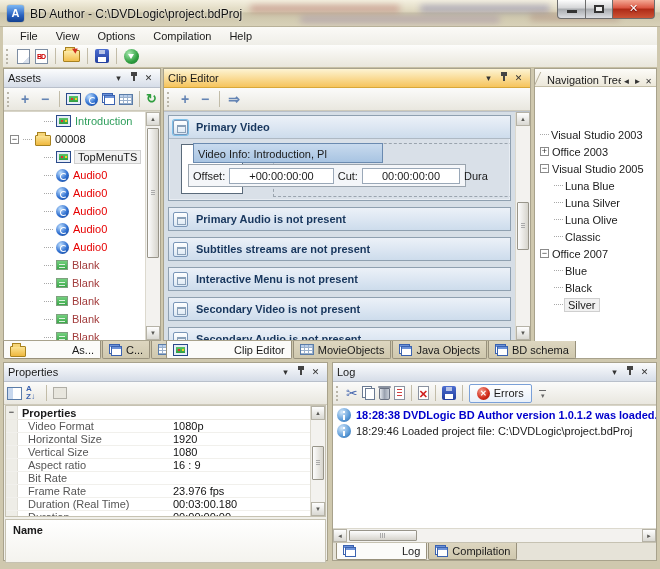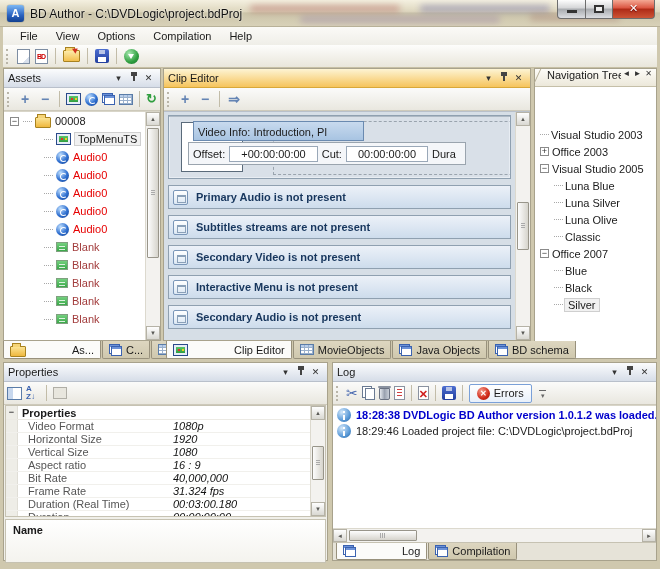--- a/index.html
+++ b/index.html
@@ -175,30 +175,30 @@
     background:linear-gradient(#ecf1f8,#cddcec); }
   .secbtn { width:15px; height:15px; border:1px solid #7a96b8; border-radius:2px;
     background:linear-gradient(#fff,#dce8f4); position:relative; flex:none; }
   .secbtn.hot { box-shadow:0 0 0 1px #7ec0e8; }
   .secbtn::after { content:""; position:absolute; left:3px; top:4px; width:7px; height:5px;
     border:1px solid #8aa0b8; border-top:2px solid #8aa0b8; }
   .sectitle { font-weight:bold; color:#17365d; }
   .pv-body { position:relative; height:62px; border-top:1px solid #aeb9c4; overflow:hidden; }
   .pv-thumb { position:absolute; left:12px; top:5px; width:62px; height:50px; background:#fff; border:1px solid #5a6a7a; }
   .pv-track { position:absolute; left:104px; top:4px; width:300px; height:54px; border:1px dashed #9aa4ae; }
-  .pv-info { position:absolute; left:24px; top:4px; width:171px; height:20px; line-height:20px;
+  .pv-info { position:absolute; left:24px; top:4px; width:190px; height:20px; line-height:20px;
     background:linear-gradient(#c8daee,#a8c4e2); border:1px solid #6a8ab0; padding-left:4px;
     white-space:nowrap; overflow:hidden; }
   .pv-row { position:absolute; left:19px; top:25px; width:278px; height:23px; background:#f4f6f9;
     border:1px solid #9aa4ae; display:flex; align-items:center; gap:4px; padding-left:4px; white-space:nowrap; }
-  .field { background:#fff; border:1px solid #9aa8b8; height:16px; line-height:15px; padding:0 11px; }
+  .field { background:#fff; border:1px solid #9aa8b8; height:16px; line-height:15px; padding:0 19px; }
 
   
   #nav { left:534px; top:68px; width:123px; height:291px; background:#fff; }
-  .navhdr { height:18px; display:flex; align-items:flex-start; background:linear-gradient(#fdfcf8,#ece8da);
+  .navhdr { height:18px; display:flex; align-items:flex-end; background:linear-gradient(#fdfcf8,#ece8da);
     border-bottom:1px solid #c5bfa8; padding:0 2px; }
   .slant { width:7px; height:14px; border-left:1px solid #b5ae96; transform:skewX(-25deg); margin-right:3px; }
   .navhdr .phdr-title { font-size:11px; }
   .navbtn { width:11px; text-align:center; font-size:8px; color:#333; flex:none; }
   .nrow { height:17px; display:flex; align-items:center; gap:3px; padding-left:5px; white-space:nowrap; }
   .nrow.lv1 { padding-left:19px; }
 
   
   .tabrow { position:absolute; top:341px; height:18px; display:flex; gap:1px; align-items:stretch; }
   .tab { display:flex; align-items:center; gap:4px; padding:0 6px; border:1px solid #98917c; border-top:none;
@@ -206,21 +206,21 @@
   .tab.on { background:#fbfbf9;gap:46px; }
 
   
   #props { left:3px; top:362px; width:325px; height:199px; }
   .pgridwrap { position:relative; height:112px; margin:0 1px; background:#fff; border:1px solid #c6c2b2; overflow:hidden; }
   .pcat { height:14px; display:flex; align-items:center; font-weight:bold; border-bottom:1px solid #eceae4; }
   .pstrip { width:12px; align-self:stretch; background:#eeede7; border-right:1px solid #e0ded6;
     text-align:center; font-size:9px; line-height:13px; color:#444; flex:none; }
   .prow { height:13px; display:flex; align-items:flex-end; border-bottom:1px solid #f1f0ec; }
   .pname { width:151px; padding-left:10px; color:#555; white-space:nowrap; overflow:hidden; flex:none; }
-  .pval { flex:1; padding-left:4px; color:#111; white-space:nowrap;font-style:italic; }
+  .pval { flex:1; padding-left:4px; color:#111; white-space:nowrap; }
   .pdesc { margin:2px 1px 0; height:44px; border:1px solid #c6c2b2;
     background:linear-gradient(#fff,#f4f3ee); padding:4px 7px; font-weight:bold; }
 
   
   #log { left:332px; top:362px; width:325px; height:199px; }
   .logbody { position:relative; height:155px; background:#fff; border-top:1px solid #d8d5c8; }
   .lrow { display:flex; gap:5px; align-items:center; padding:2px 4px 0; white-space:nowrap; overflow:hidden; }
   .l-blue { color:#0000cc; font-weight:bold; }
   .logtabs { position:absolute; left:0; right:0; bottom:0; height:18px; background:#e6e3d8;
     border-top:1px solid #c6c2b2; display:flex; gap:1px; padding-left:3px; }
@@ -283,20 +283,25 @@
     <span class="tbtn">−</span>
     <span class="tsep"></span>
     <span class="ic ic-film"></span>
     <span class="ic ic-audio"></span>
     <span class="ic ic-windows"></span>
     <span class="ic ic-table"></span>
     <span class="tsep"></span>
     <span class="ic i-refresh">↻</span>
   </div>
   <div class="treewrap">
+    <div class="trow ind2">
+        <span class="stub"></span>
+        <span class="ic ic-film"></span>
+        <span class="lbl-ok">Introduction</span>
+      </div>
     <div class="trow ind1">
         <span class="expbox">−</span>
         <span class="stub"></span>
         <span class="ic ic-folder"></span>
         <span>00008</span>
       </div>
     <div class="trow ind2">
         <span class="stub"></span>
         <span class="ic ic-film"></span>
         <span class="sel-item">TopMenuTS</span>
@@ -368,20 +373,24 @@
   </div>
   <div class="ptool">
     <span class="grip"></span>
     <span class="tbtn">+</span>
     <span class="tbtn">−</span>
     <span class="tsep"></span>
     <span class="tbtn">⇒</span>
   </div>
   <div class="clipbody">
     <div class="sec">
+      <div class="sechdr">
+        <span class="secbtn hot"></span>
+        <span class="sectitle">Primary Video</span>
+      </div>
       <div class="pv-body">
         <div class="pv-thumb"></div>
         <div class="pv-track"></div>
         <div class="pv-info">Video Info: Introduction, Pl</div>
         <div class="pv-row">
           <span>Offset:</span>
           <span class="field">+00:00:00:00</span>
           <span>Cut:</span>
           <span class="field">00:00:00:00</span>
           <span>Dura</span>
@@ -396,27 +405,27 @@
     </div>
     <div class="sec">
       <div class="sechdr">
         <span class="secbtn"></span>
         <span class="sectitle">Subtitles streams are not present</span>
       </div>
     </div>
     <div class="sec">
       <div class="sechdr">
         <span class="secbtn"></span>
-        <span class="sectitle">Secondary Video is not present</span>
+        <span class="sectitle">Interactive Menu is not present</span>
       </div>
     </div>
     <div class="sec">
       <div class="sechdr">
         <span class="secbtn"></span>
-        <span class="sectitle">Interactive Menu is not present</span>
+        <span class="sectitle">Secondary Video is not present</span>
       </div>
     </div>
     <div class="sec">
       <div class="sechdr">
         <span class="secbtn"></span>
         <span class="sectitle">Secondary Audio is not present</span>
       </div>
     </div>
     <div class="sb-v">
       <div class="sb-b">▲</div>
@@ -553,26 +562,25 @@
         <span class="pval">1080</span>
       </div>
     <div class="prow">
         <span class="pstrip"></span>
         <span class="pname">Aspect ratio</span>
         <span class="pval">16 : 9</span>
       </div>
     <div class="prow">
         <span class="pstrip"></span>
         <span class="pname">Bit Rate</span>
-        <span class="pval">40,000,000</span>
       </div>
     <div class="prow">
         <span class="pstrip"></span>
         <span class="pname">Frame Rate</span>
-        <span class="pval">31.324 fps</span>
+        <span class="pval">23.976 fps</span>
       </div>
     <div class="prow">
         <span class="pstrip"></span>
         <span class="pname">Duration (Real Time)</span>
         <span class="pval">00:03:00.180</span>
       </div>
     <div class="prow">
         <span class="pstrip"></span>
         <span class="pname">Duration</span>
         <span class="pval">00:00:00:00</span>

